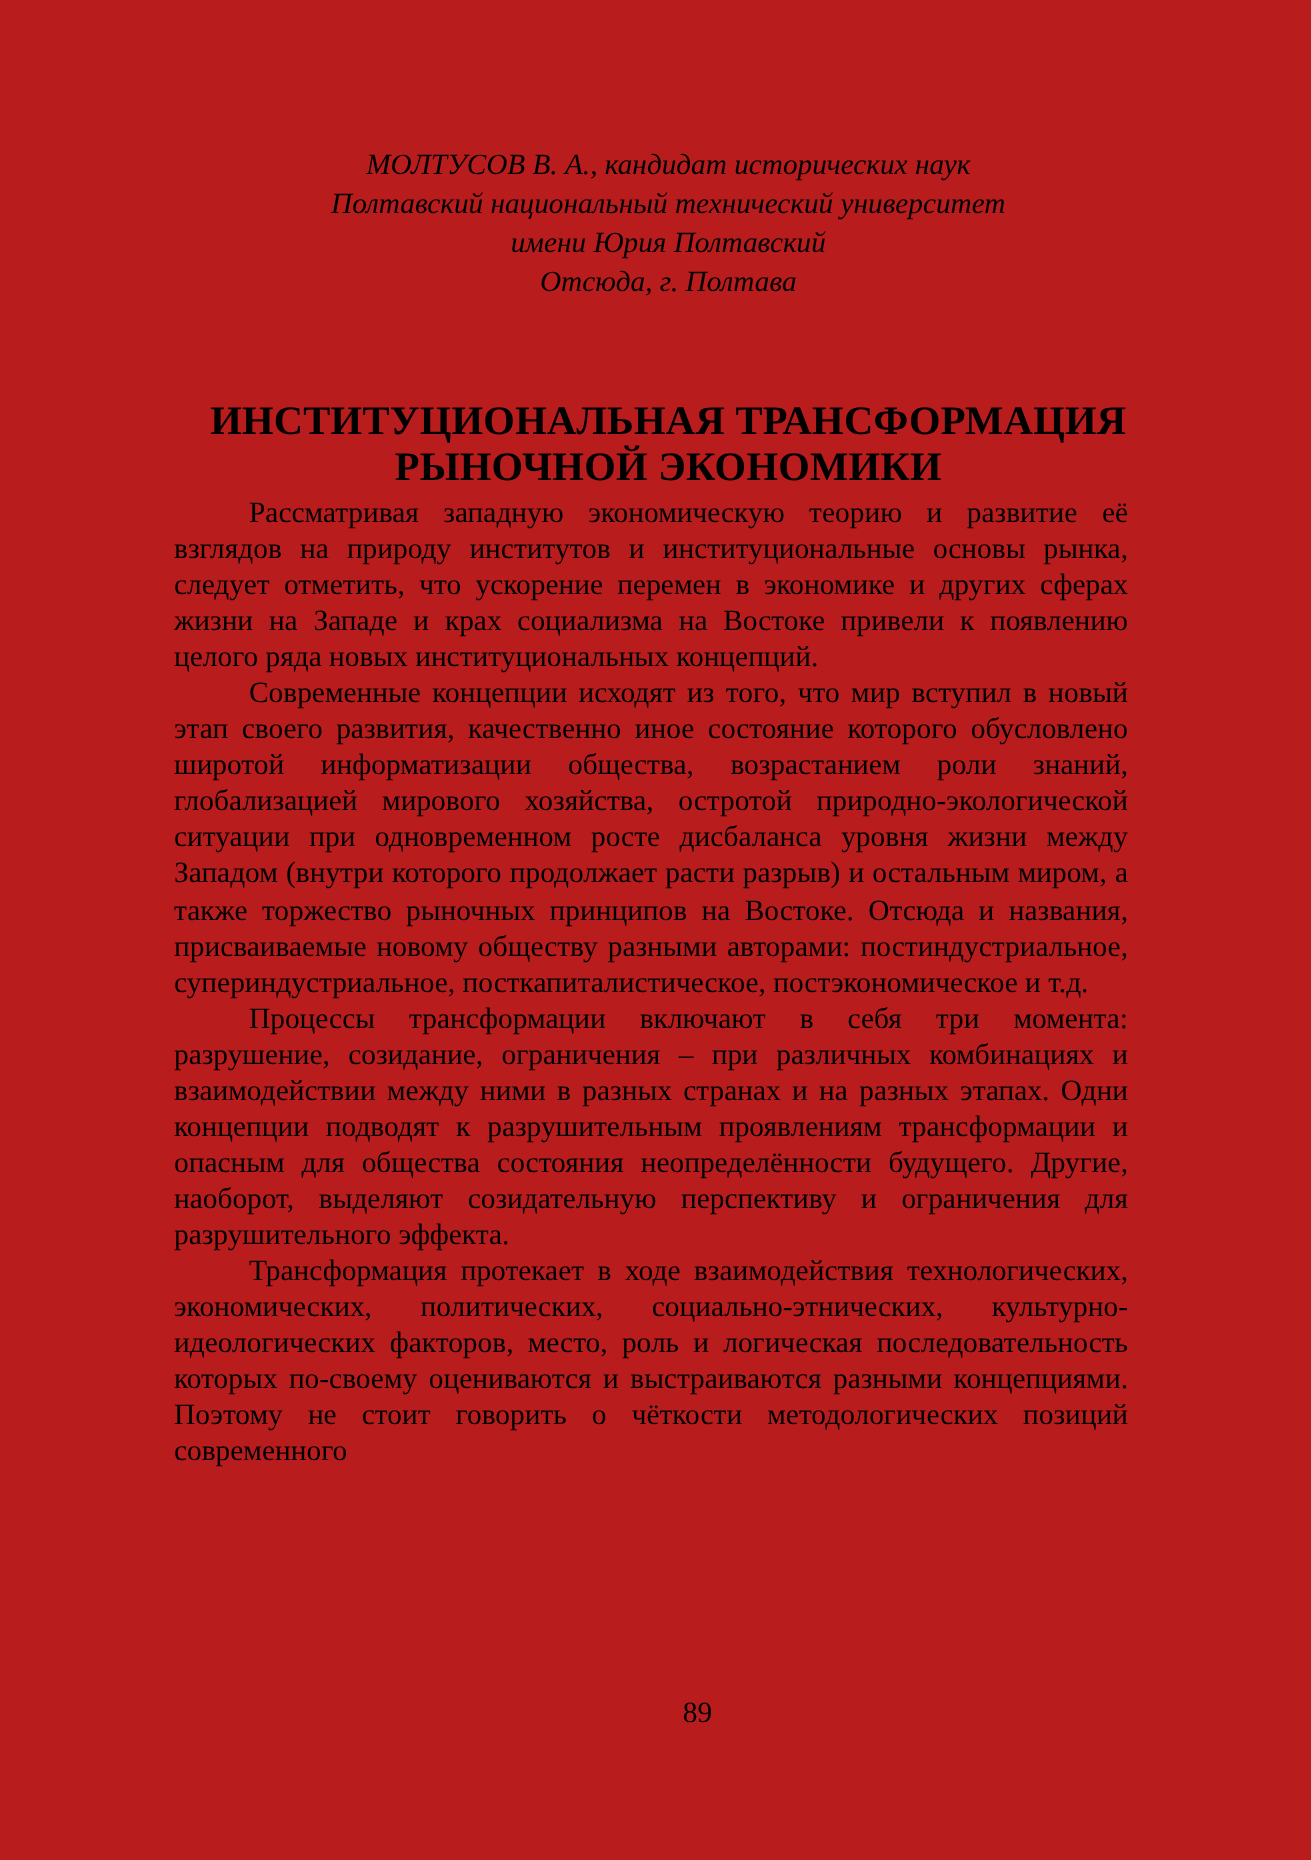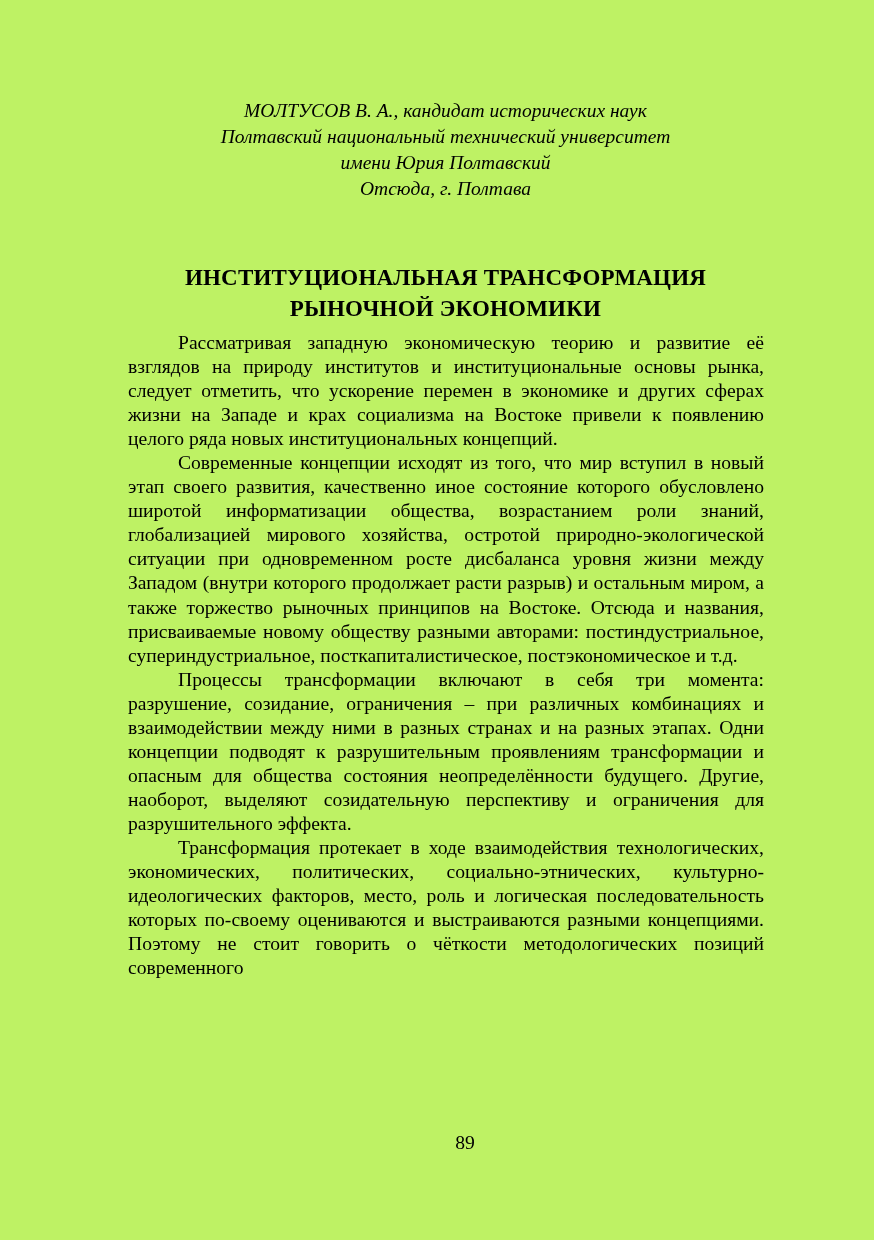--- a/index.html
+++ b/index.html
@@ -7,21 +7,21 @@
     margin: 0;
     padding: 0;
     background: #ffffff;
   }
 
   .page {
     position: relative;
     width: 874px;
     height: 1240px;
     margin: 0 auto;
-    background: #bef264;
+    background: #b91c1c;
     overflow: hidden;
     font-family: "Liberation Serif", "DejaVu Serif", serif;
     color: #000000;
     -webkit-font-smoothing: antialiased;
   }
 
   
   .affiliation-block {
     position: absolute;
     left: 128px;
@@ -38,33 +38,33 @@
   }
 
   
   .article-title {
     position: absolute;
     left: 128px;
     top: 247px;
     width: 635px;
     text-align: center;
     font-weight: bold;
-    font-size: 23px;
+    font-size: 27px;
     line-height: 31px;
     letter-spacing: 0.2px;
   }
   .article-title .title-line {
     display: block;
     white-space: pre;
   }
 
   
   .body-text {
     position: absolute;
-    left: 128px;
+    left: 116px;
     top: 331px;
     width: 636px;
     font-size: 19.6px;
     line-height: 24.05px;
     text-align: justify;
     text-justify: inter-word;
     hyphens: none;
   }
   .body-text p {
     margin: 0;

